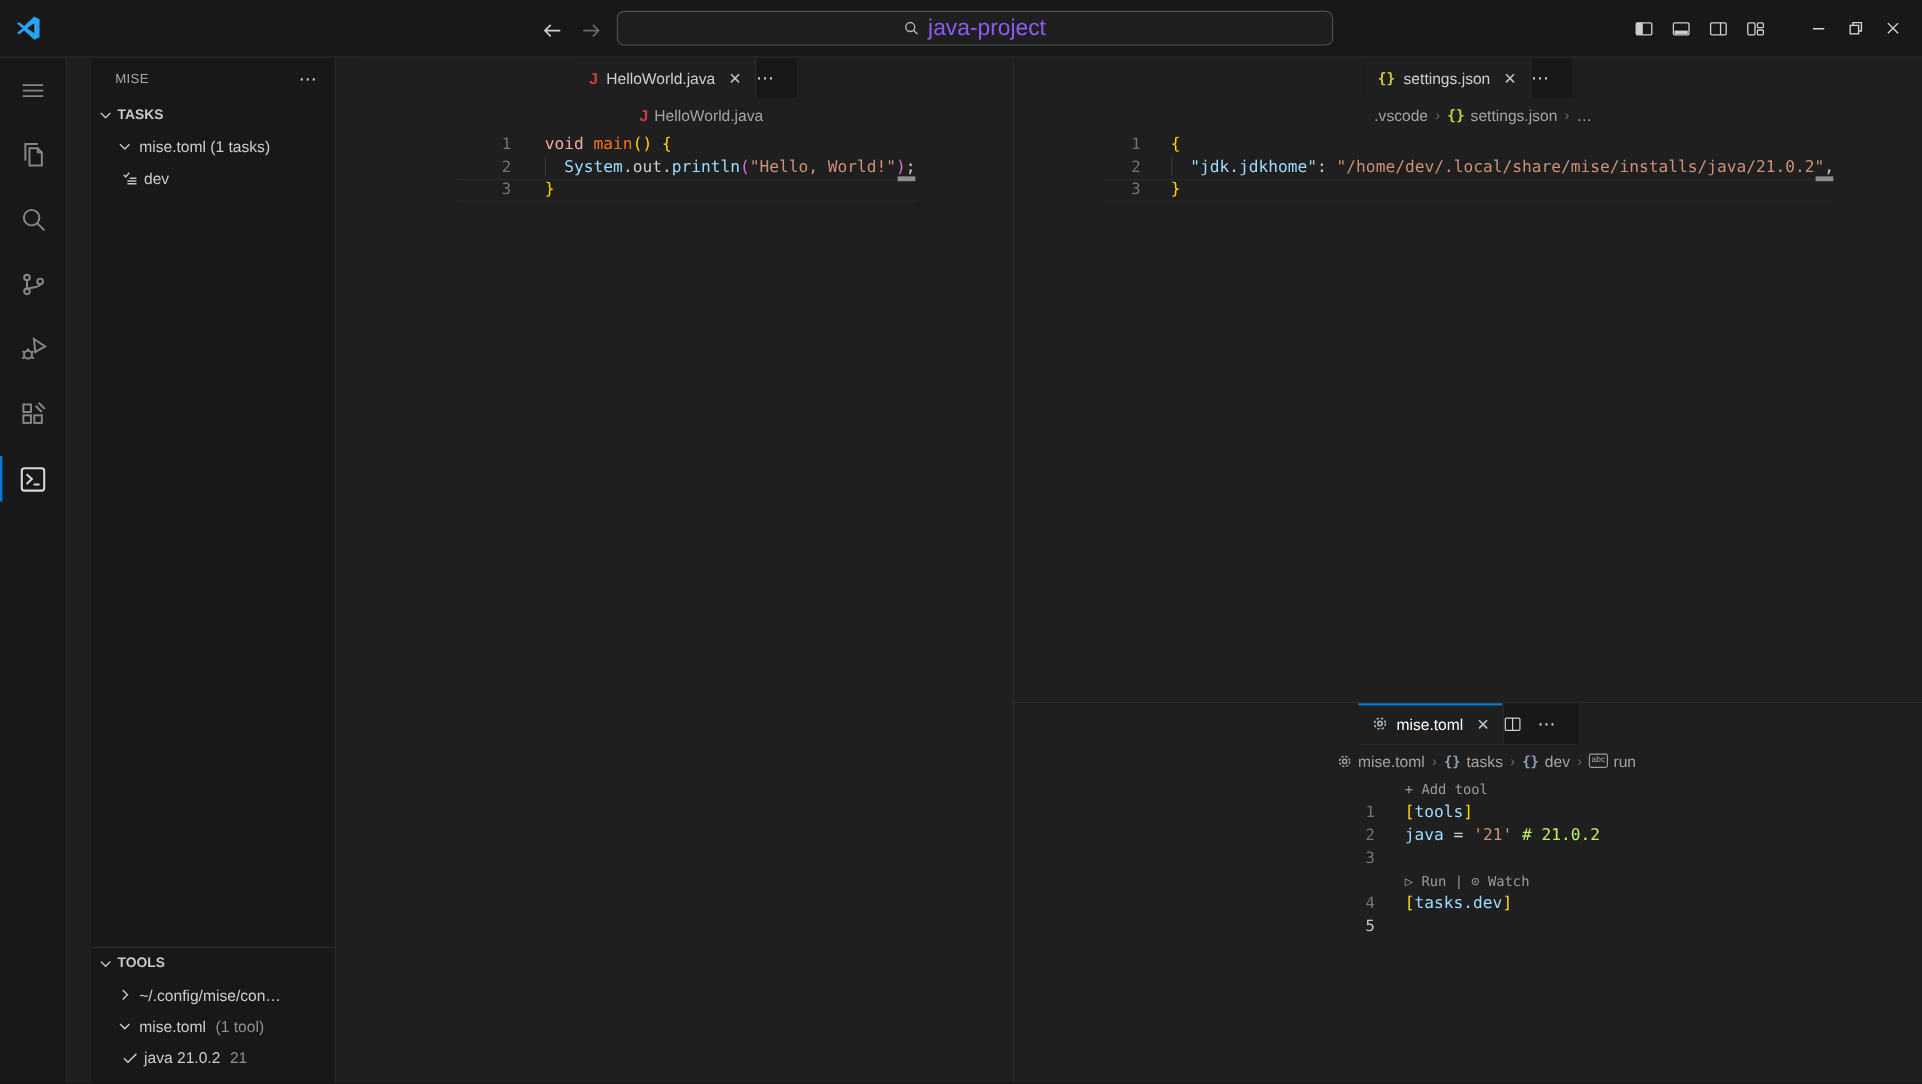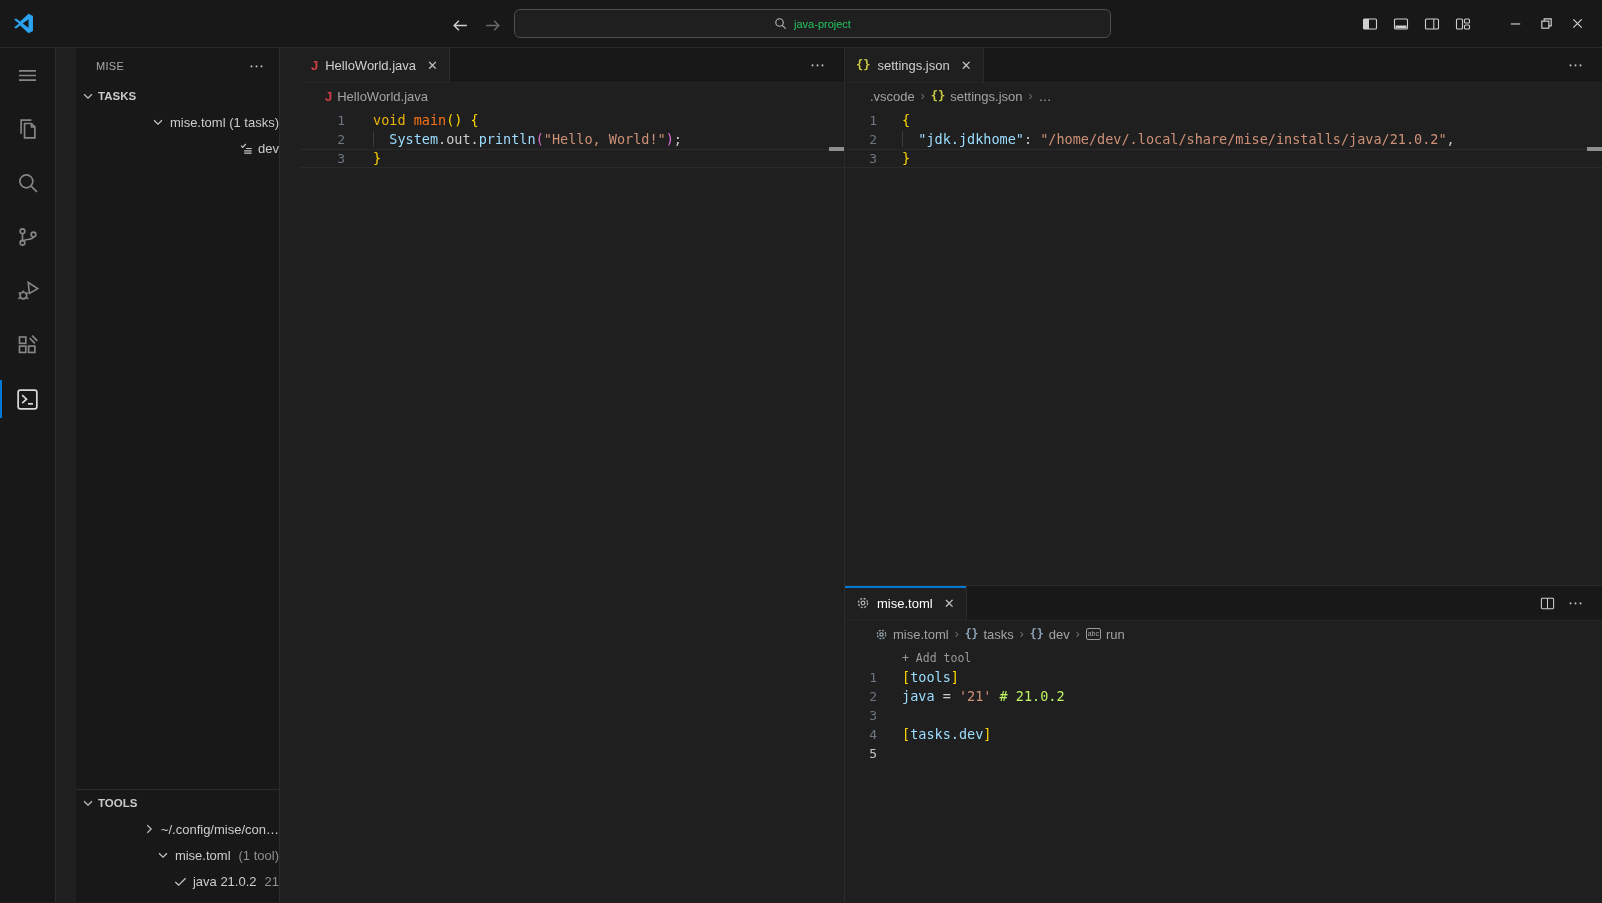--- a/index.html
+++ b/index.html
@@ -11,21 +11,21 @@
     user-select:none;
   }
   svg { display:block; }
 
   
   .titlebar { position:relative; height:48px; background:#181818; border-bottom:1px solid #2b2b2b; display:flex; align-items:center; }
   .tb-logo { padding:0 14px 0 13px; }
   .tb-center { position:absolute; left:450px; top:9px; display:flex; align-items:center; gap:12px; }
   .nav-arrow { width:20px; height:20px; display:flex; align-items:center; justify-content:center; margin-top:4px; }
   .cmd-center { width:597px; height:29px; border:1px solid #4d4d52; border-radius:6px; background:#1f1f1f;
-    display:flex; align-items:center; justify-content:center; gap:7px; color:#22c55e; font-size:11px; }
+    display:flex; align-items:center; justify-content:center; gap:7px; color:#8b5cf6; font-size:19px; }
   .tb-right { margin-left:auto; display:flex; align-items:center; gap:15px; padding-right:17px; color:#cfcfcf; }
   .tb-right .win-btn { width:16px; height:16px; display:flex; align-items:center; justify-content:center; }
   .tb-right .sep-gap { width:6px; }
 
   
   .main { display:flex; height:854px;gap:20px; }
 
   
   .activitybar { width:56px; flex:none; background:#181818; border-right:1px solid #2b2b2b; display:flex; flex-direction:column; }
   .ab-item { height:54px; display:flex; align-items:center; justify-content:center; color:#868686; position:relative; }
@@ -34,30 +34,30 @@
 
   
   .sidebar { width:204px; flex:none; background:#181818; border-right:1px solid #2b2b2b; display:flex; flex-direction:column; }
   .sb-header { height:35px; flex:none; display:flex; align-items:center; justify-content:space-between; padding:0 14px 0 20px; }
   .sb-title { font-size:11px; color:#a8a8a8; letter-spacing:.3px; }
   .sb-more { color:#cccccc; font-size:15px; letter-spacing:1px; }
   .sb-section { display:flex; flex-direction:column; }
   .sb-section.grow { flex:1; }
   .sb-section.bordered { border-top:1px solid #2b2b2b; padding-bottom:8px; }
   .sec-header { height:26px; display:flex; align-items:center; gap:2px; padding-left:4px; font-weight:bold; font-size:11.5px; color:#c9c9c9; }
-  .tree-row { height:26px; display:flex; align-items:center; gap:4px; color:#cccccc;justify-content:flex-end; }
+  .tree-row { height:26px; display:flex; align-items:center; gap:4px; color:#cccccc; }
   .tree-row .desc { color:#8f8f8f; margin-left:4px; }
   .ind-1 { padding-left:20px; }
   .ind-2 { padding-left:24px; }
   .chev { width:16px; height:16px; flex:none; color:#c4c4c4; display:flex; align-items:center; justify-content:center; }
   .row-ic { width:16px; height:16px; flex:none; color:#c4c4c4; display:flex; align-items:center; justify-content:center; }
 
   
   .editors { flex:1; display:flex; min-width:0; }
-  .egroup { display:flex; flex-direction:column; background:#1f1f1f; min-width:0; }
+  .egroup { display:flex; flex-direction:column; background:#1f1f1f; min-width:0;align-items:center; }
   .grp-left { width:545px; flex:none; border-right:1px solid #2b2b2b; height:100%; }
   .right-col { flex:1; display:flex; flex-direction:column; min-width:0; }
   .grp-top { height:537px; flex:none; }
   .grp-panel { flex:1; border-top:1px solid #2b2b2b; }
 
   .tabbar { height:35px; flex:none; background:#181818; border-bottom:1px solid #252525; display:flex; align-items:stretch; }
   .tab { display:flex; align-items:center; padding:0 11px; background:#1f1f1f; border-right:1px solid #2b2b2b; gap:7px; color:#cfcfcf; font-size:13px; position:relative; }
   .tab.focused { color:#ffffff; box-shadow:inset 0 2px 0 0 #0078d4; }
   .tab-close { color:#c0c0c0; font-size:13px; margin-left:4px; }
   .tab-actions { margin-left:auto; display:flex; align-items:center; gap:13px; padding-right:18px; color:#cfcfcf; }
@@ -73,21 +73,21 @@
   .cl .g { flex:none; text-align:right; color:#6e7681; font-size:13px; }
   .grp-left  .cl .g { width:45px; }
   .grp-left  .cl .ct { padding-left:28px; }
   .grp-right .cl .g { width:32px; }
   .grp-right .cl .ct { padding-left:25px; }
   .cl.cur { box-shadow:inset 0 1px 0 rgba(255,255,255,.05), inset 0 -1px 0 rgba(255,255,255,.05); }
   .cl .g.gcur { color:#c6c6c6; }
   .cl.lens { font-size:11.5px; color:#9a9a9a; }
   .cl.lens .ct span { color:#9a9a9a; }
 
-  .tk-teal { color:#eab308; } .tk-fn { color:#f97316; }
+  .tk-teal { color:#fca5a5; } .tk-fn { color:#f97316; }
   .tk-b1 { color:#ffd700; }  .tk-b2 { color:#da70d6; }
   .tk-blue { color:#9cdcfe; } .tk-str { color:#ce9178; }
   .tk-fg { color:#cccccc; }  .tk-hint { color:#bef264; }
   .tk-guide { box-shadow:inset 1px 0 0 #3c3c3c; }
   .tk-cursor { display:inline-block; width:2px; height:16px; background:#e4e4e4; vertical-align:-3px; margin-left:1px; }
 
   .ovr-mark { position:absolute; right:0; top:38px; width:15px; height:4px; background:#8f8f8f; }
 
   
   .ic { display:inline-flex; align-items:center; justify-content:center; }
@@ -408,20 +408,21 @@
             <span class="bc-item">
                 <span class="ic ic-abc"></span>
               <span>run</span>
               </span>
           </div>
           <div class="code">
               <div class="cl lens"><span class="g"></span><span class="ct"><span class="tk-lens">+ Add tool</span></span></div>
               <div class="cl"><span class="g">1</span><span class="ct"><span class="tk-b1">[</span><span class="tk-blue">tools</span><span class="tk-b1">]</span></span></div>
               <div class="cl"><span class="g">2</span><span class="ct"><span class="tk-blue">java</span><span class="tk-fg"> </span><span class="tk-fg">=</span><span class="tk-fg"> </span><span class="tk-str">'21'</span><span class="tk-fg"> </span><span class="tk-hint"># 21.0.2</span></span></div>
               <div class="cl"><span class="g">3</span><span class="ct"></span></div>
+              <div class="cl lens"><span class="g"></span><span class="ct"><span class="tk-lens">▷ Run</span><span class="tk-lens"> | </span><span class="tk-lens">⊙ Watch</span></span></div>
               <div class="cl"><span class="g">4</span><span class="ct"><span class="tk-b1">[</span><span class="tk-blue">tasks.dev</span><span class="tk-b1">]</span></span></div>
               <div class="cl"><span class="g gcur">5</span></div>
             </div>
         </div>
 
       </div>
     </div>
   </div>
 </div>
 

